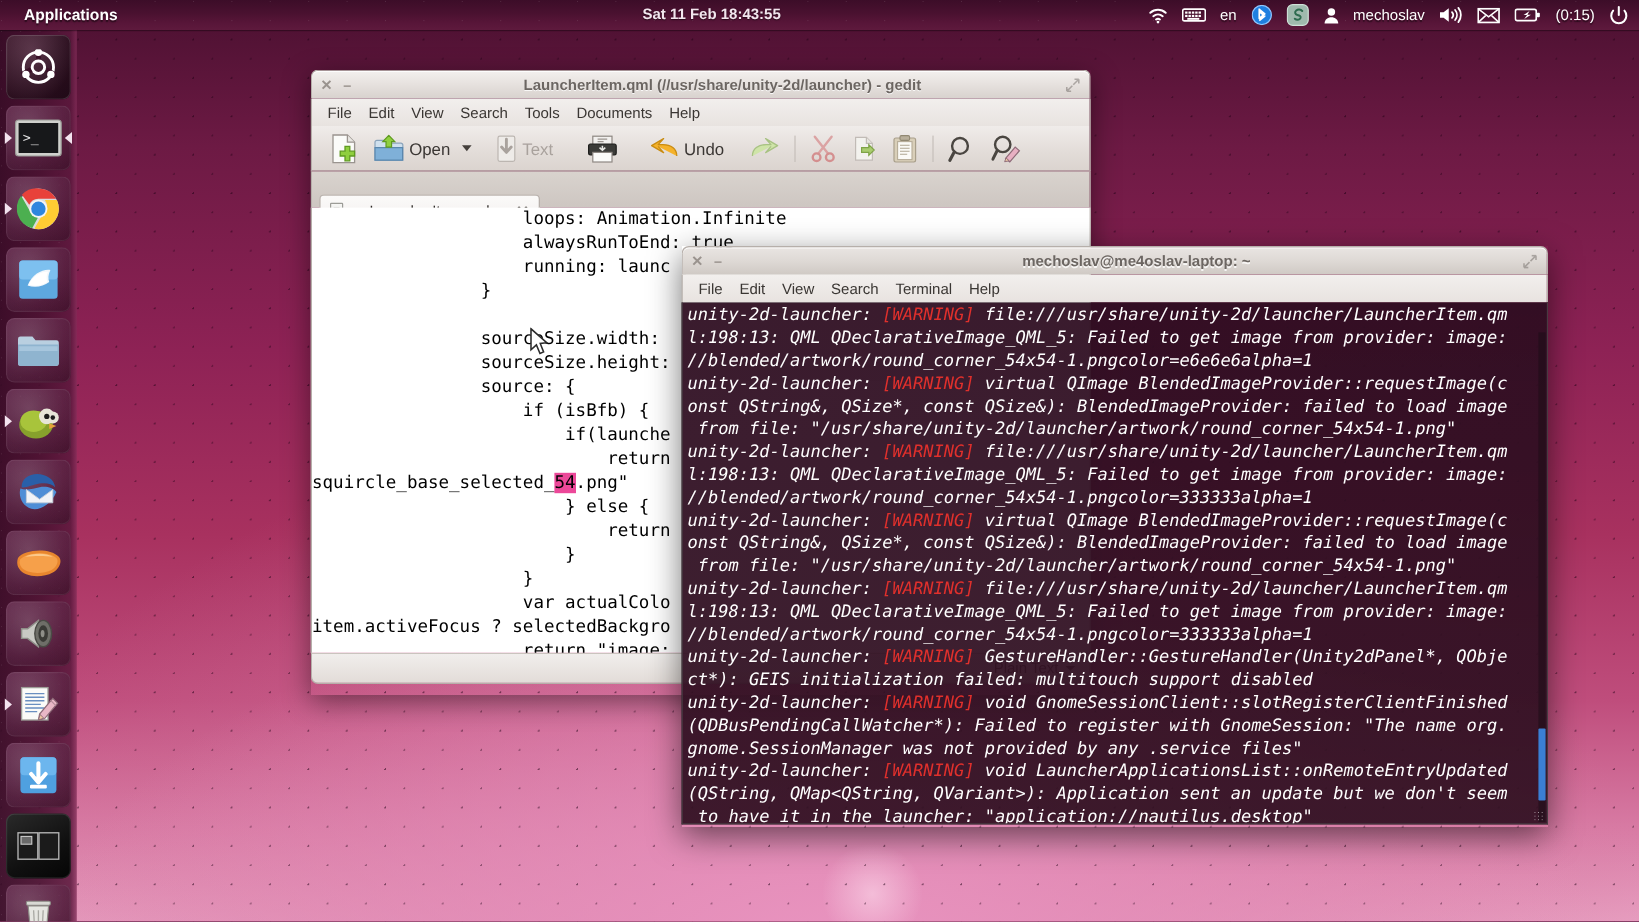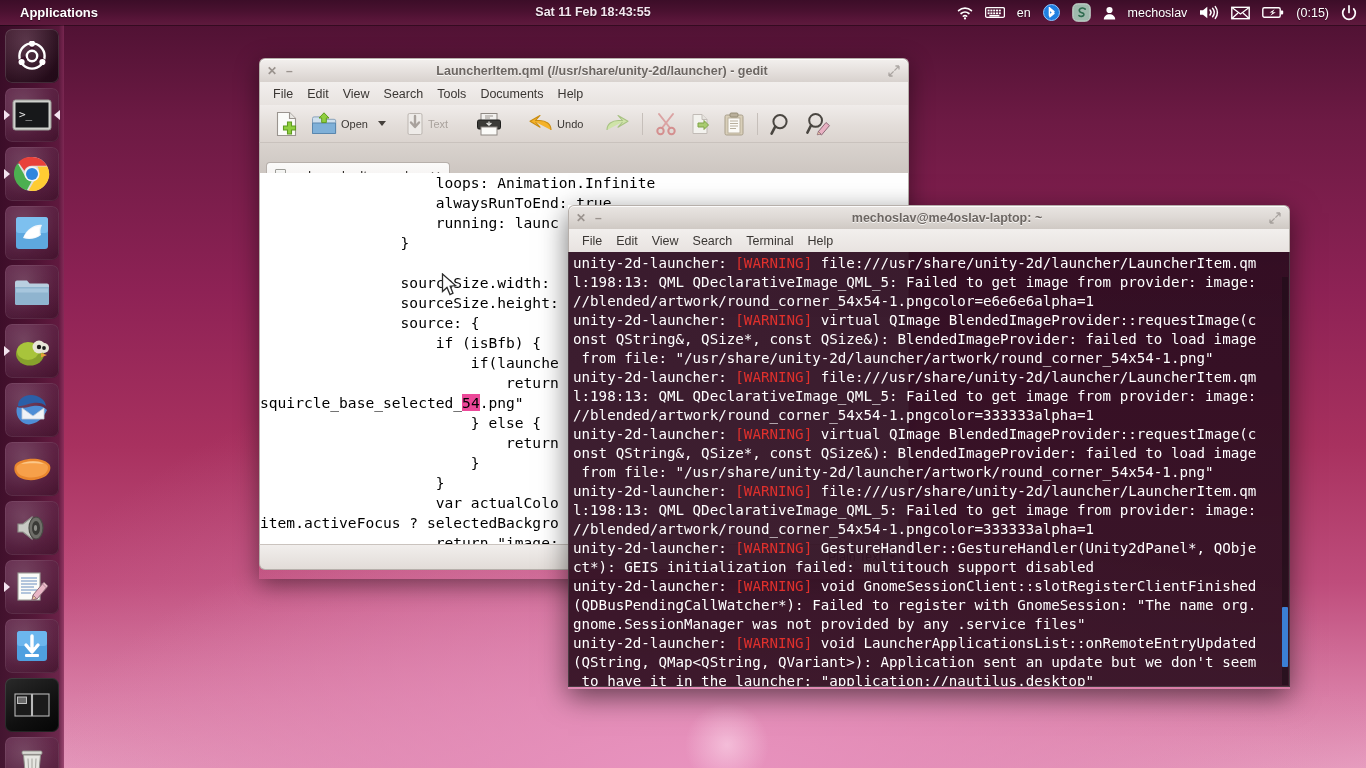--- a/index.html
+++ b/index.html
@@ -137,21 +137,21 @@
   
   #gedit { left:259px; top:58px; width:650px; height:521px; z-index:10;
            box-shadow:0 6px 22px rgba(0,0,0,.45); }
   #gedit-toolbar {
     height:38px; display:flex; align-items:center; padding:0 4px; gap:2px;
     background:linear-gradient(180deg,#f0ecea,#e2dcd8 60%,#dbd4cf);
     border-left:1px solid #b6afaa; border-right:1px solid #b6afaa;
     border-bottom:1px solid #c9c2bd;
   }
   .tb-btn { display:flex; align-items:center; gap:4px; padding:3px 5px; border-radius:3px; cursor:default; }
-  .tb-btn .t { font-size:11px; color:#3a3633; }
+  .tb-btn .t { font-size:14px; color:#3a3633; }
   .tb-btn.dis .t { color:#a9a29d; }
   .tb-sep { width:1px; height:22px; background:#c6bfba; margin:0 5px; }
 
   #gedit-tabs {
     height:30px; background:linear-gradient(180deg,#d9d3ce,#cdc6c1);
     border-left:1px solid #b6afaa; border-right:1px solid #b6afaa;
     display:flex; align-items:flex-end; padding-left:6px;
   }
   .gtab {
     height:27px; display:flex; align-items:center; gap:22px; padding:0 8px;
@@ -205,21 +205,21 @@
     background:rgba(24,8,18,0.93);
   }
   #term-body .ghost {
     position:absolute; inset:0;
     background:linear-gradient(180deg, rgba(120,30,78,0.20), rgba(170,60,105,0.16));
     mix-blend-mode:screen; pointer-events:none;
   }
   #term-text {
     position:absolute; left:4px; top:2px; right:8px;
     font-family:"DejaVu Sans Mono","Liberation Mono",monospace;
-    font-size:14.2px; line-height:19px; color:#ffffff; white-space:pre;
+    font-size:14.2px; line-height:19px; color:#ffffff; white-space:pre;font-style:italic;
   }
   #term-text .w { color:#e0302c; }
   #term-scroll {
     position:absolute; right:1px; top:25px; bottom:1px; width:6px;
     background:rgba(30,14,24,0.6);
   }
   #term-scroll .thumb{
     position:absolute; left:0; right:0; bottom:18px; height:60px;
     background:#3b7fd4; border-radius:1px;
   }

